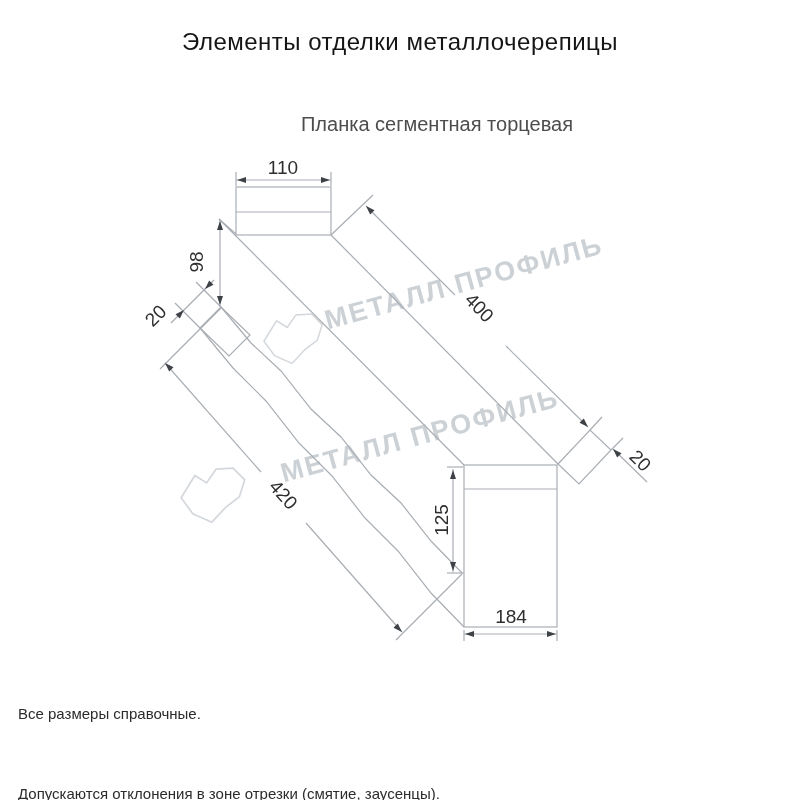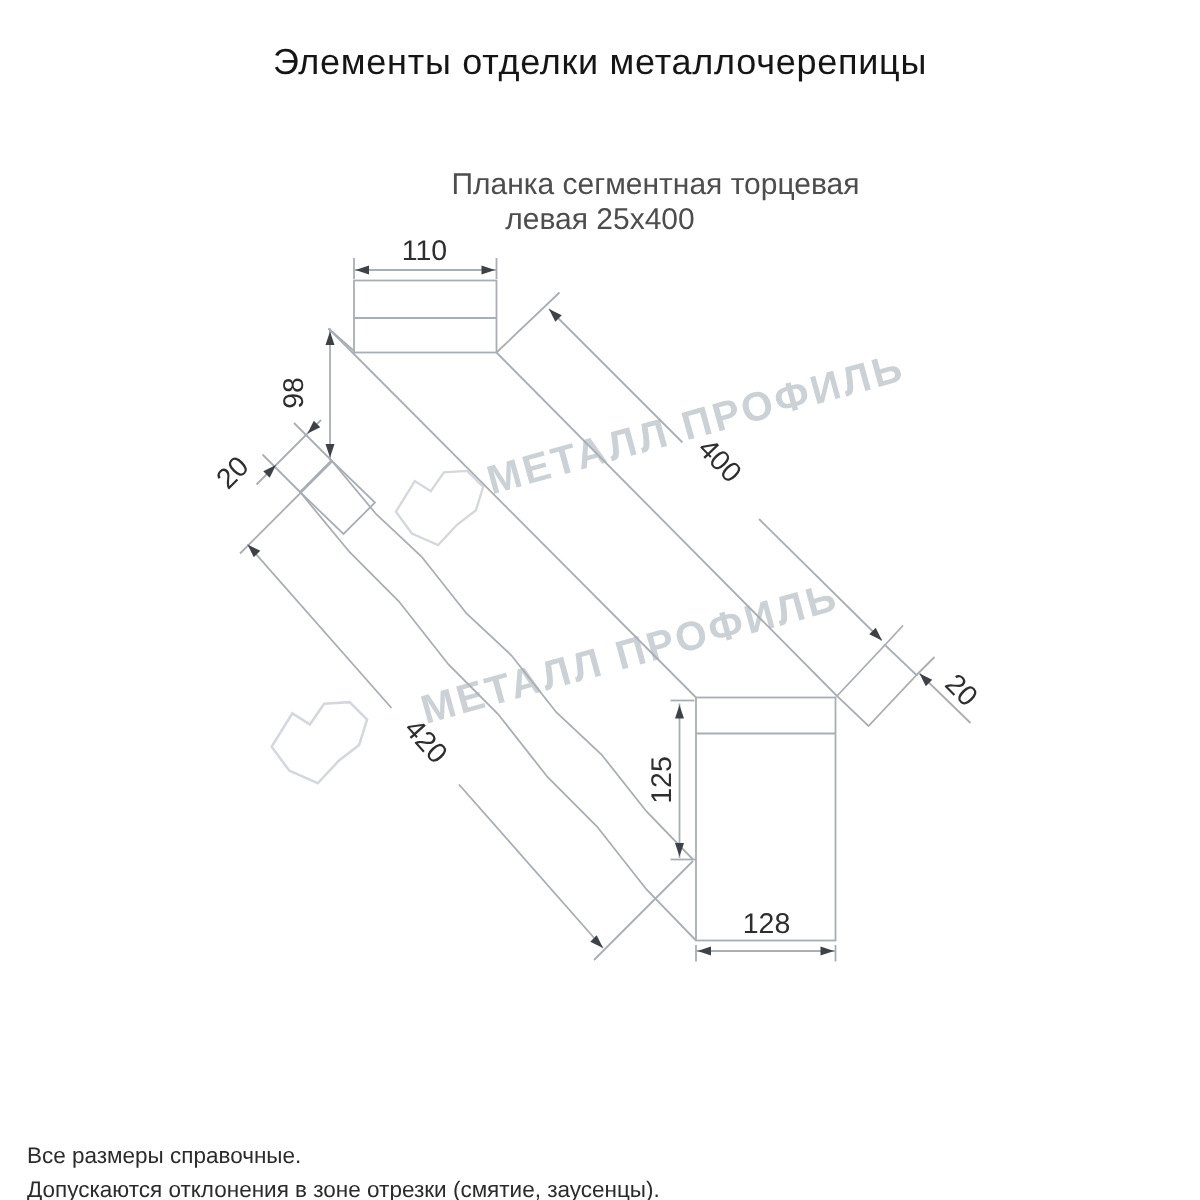--- a/index.html
+++ b/index.html
@@ -118,26 +118,25 @@
       <line x1="464" y1="630" x2="464" y2="641"></line>
       <line x1="557" y1="630" x2="557" y2="641"></line>
       <line x1="464" y1="634" x2="557" y2="634"></line>
       <polygon class="arrow" points="465,634 474,637 474,631"></polygon>
       <polygon class="arrow" points="556,634 547,637 547,631"></polygon>
     </g>
   </svg>
 
   <span id="title" class="abs" style="left:400px;top:42px;">Элементы отделки металлочерепицы</span>
   <span class="abs subtitle" style="left:400px;top:124px;margin-left:37px;">Планка сегментная торцевая</span>
-  <span class="abs subtitle" style="left:400px;top:147px;">левая 25х400</span>
 
   <span class="abs dim" style="left:283px;top:168px;">110</span>
   <span class="abs dim rot90" style="left:197px;top:262px;">98</span>
   <span class="abs dim rotm45" style="left:156px;top:316px;">20</span>
   <span class="abs dim rot46" style="left:479px;top:308px;">400</span>
   <span class="abs dim rot48" style="left:283px;top:495px;">420</span>
   <span class="abs dim rot90" style="left:442px;top:520px;">125</span>
-  <span class="abs dim" style="left:511px;top:617px;">128</span>
+  <span class="abs dim" style="left:511px;top:617px;">184</span>
   <span class="abs dim rot45" style="left:640px;top:461px;">20</span>
 
-  <div class="footer-line" style="top:762px;">Все размеры справочные.</div>
+  <div class="footer-line" style="top:705px;">Все размеры справочные.</div>
   <div class="footer-line" style="top:767px;margin-top:18px;">Допускаются отклонения в зоне отрезки (смятие, заусенцы).</div>
 </div>
 
 </body></html>

